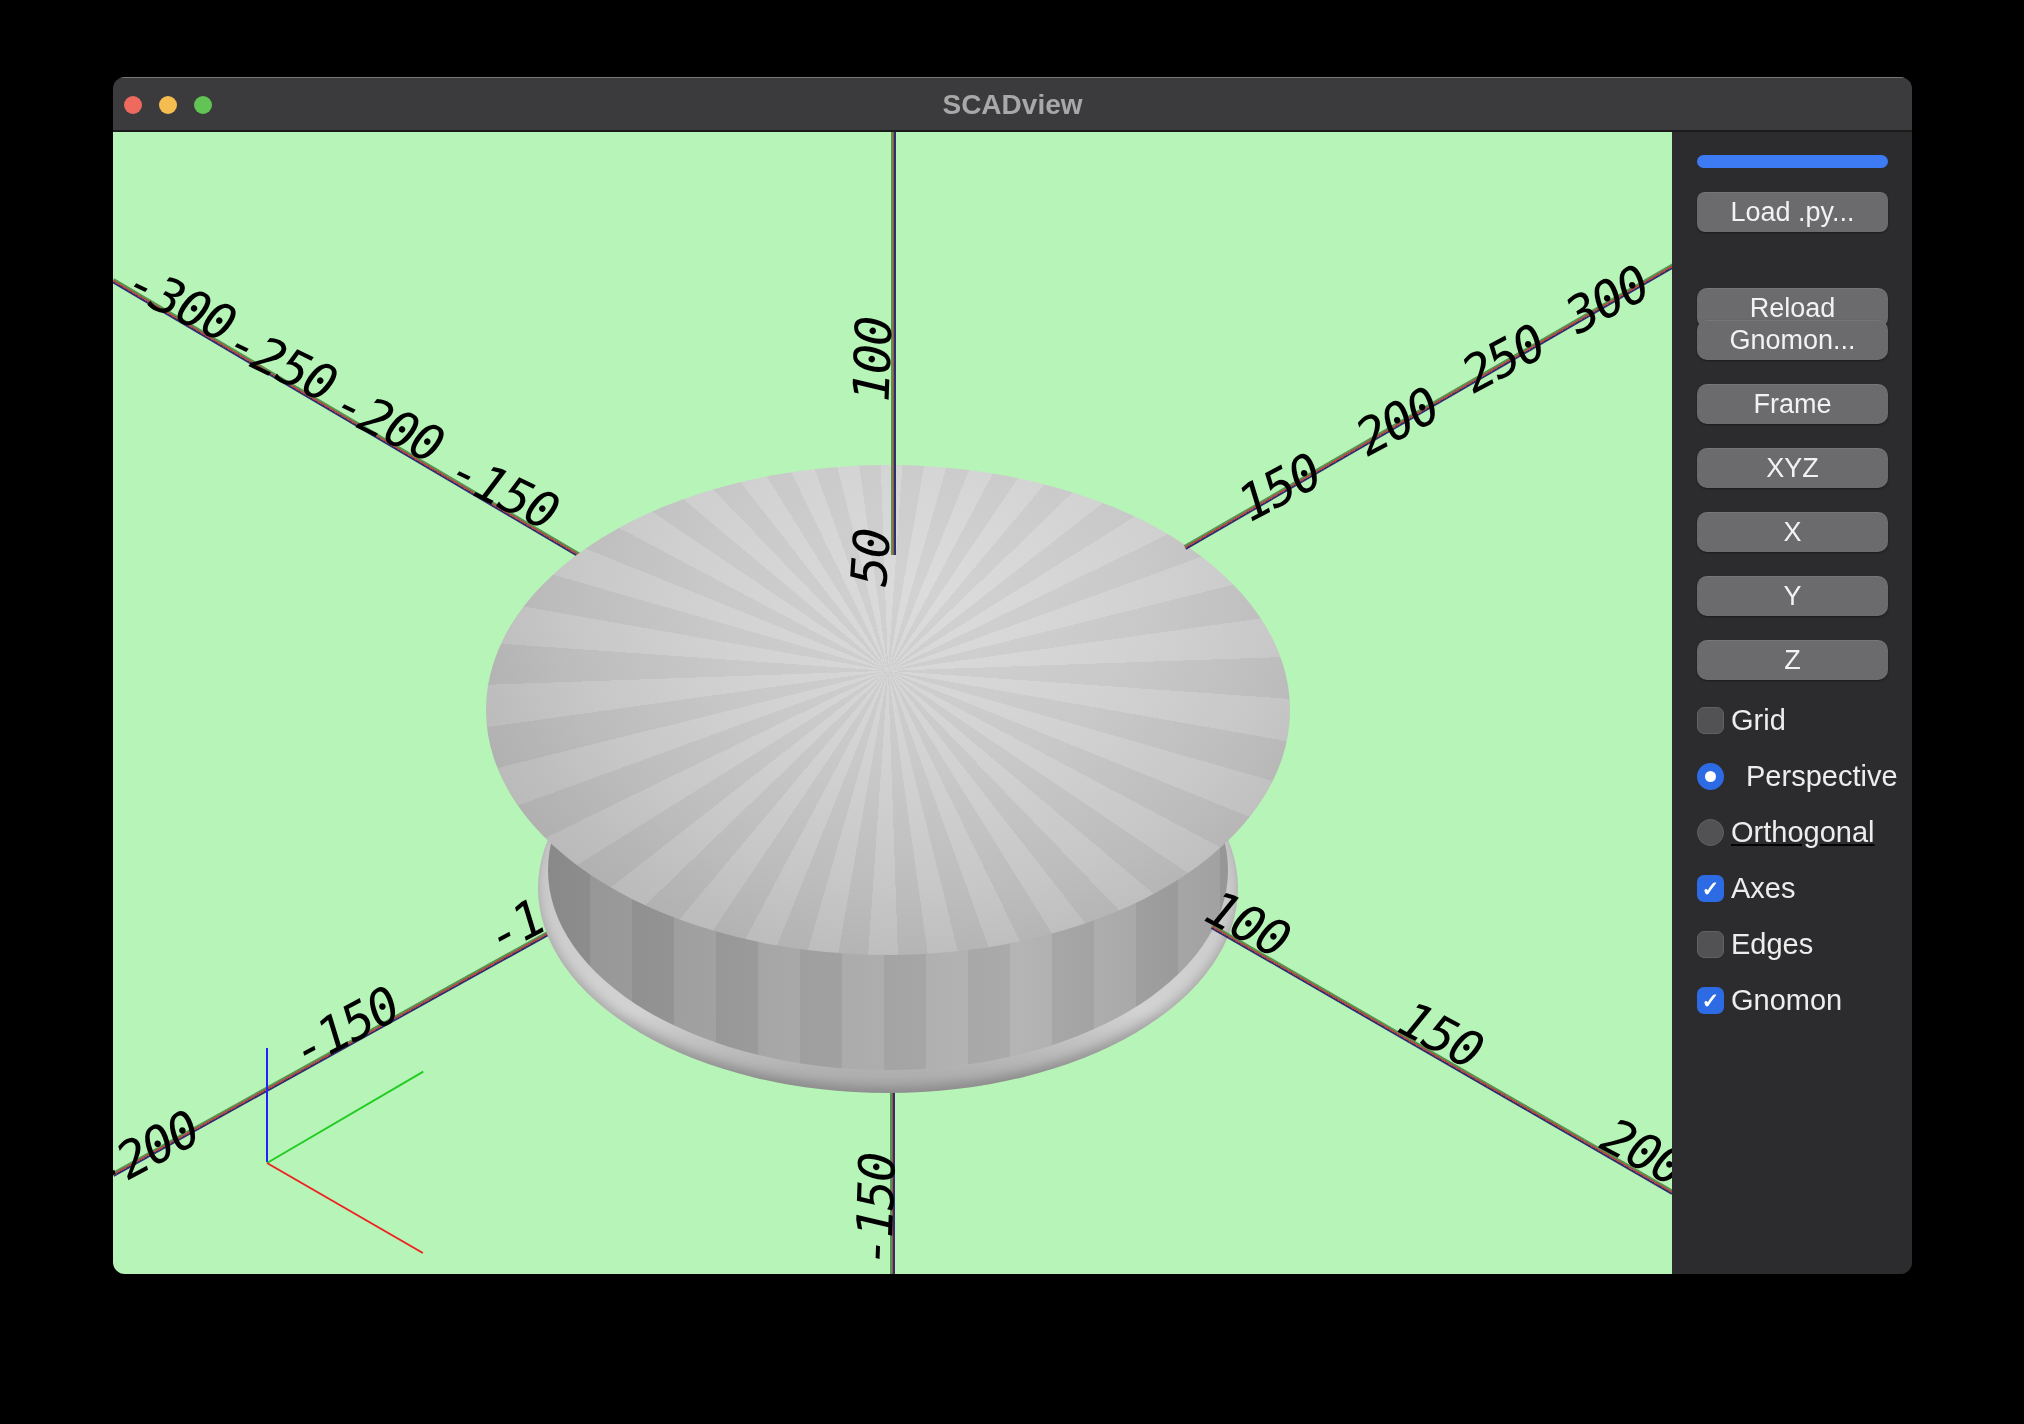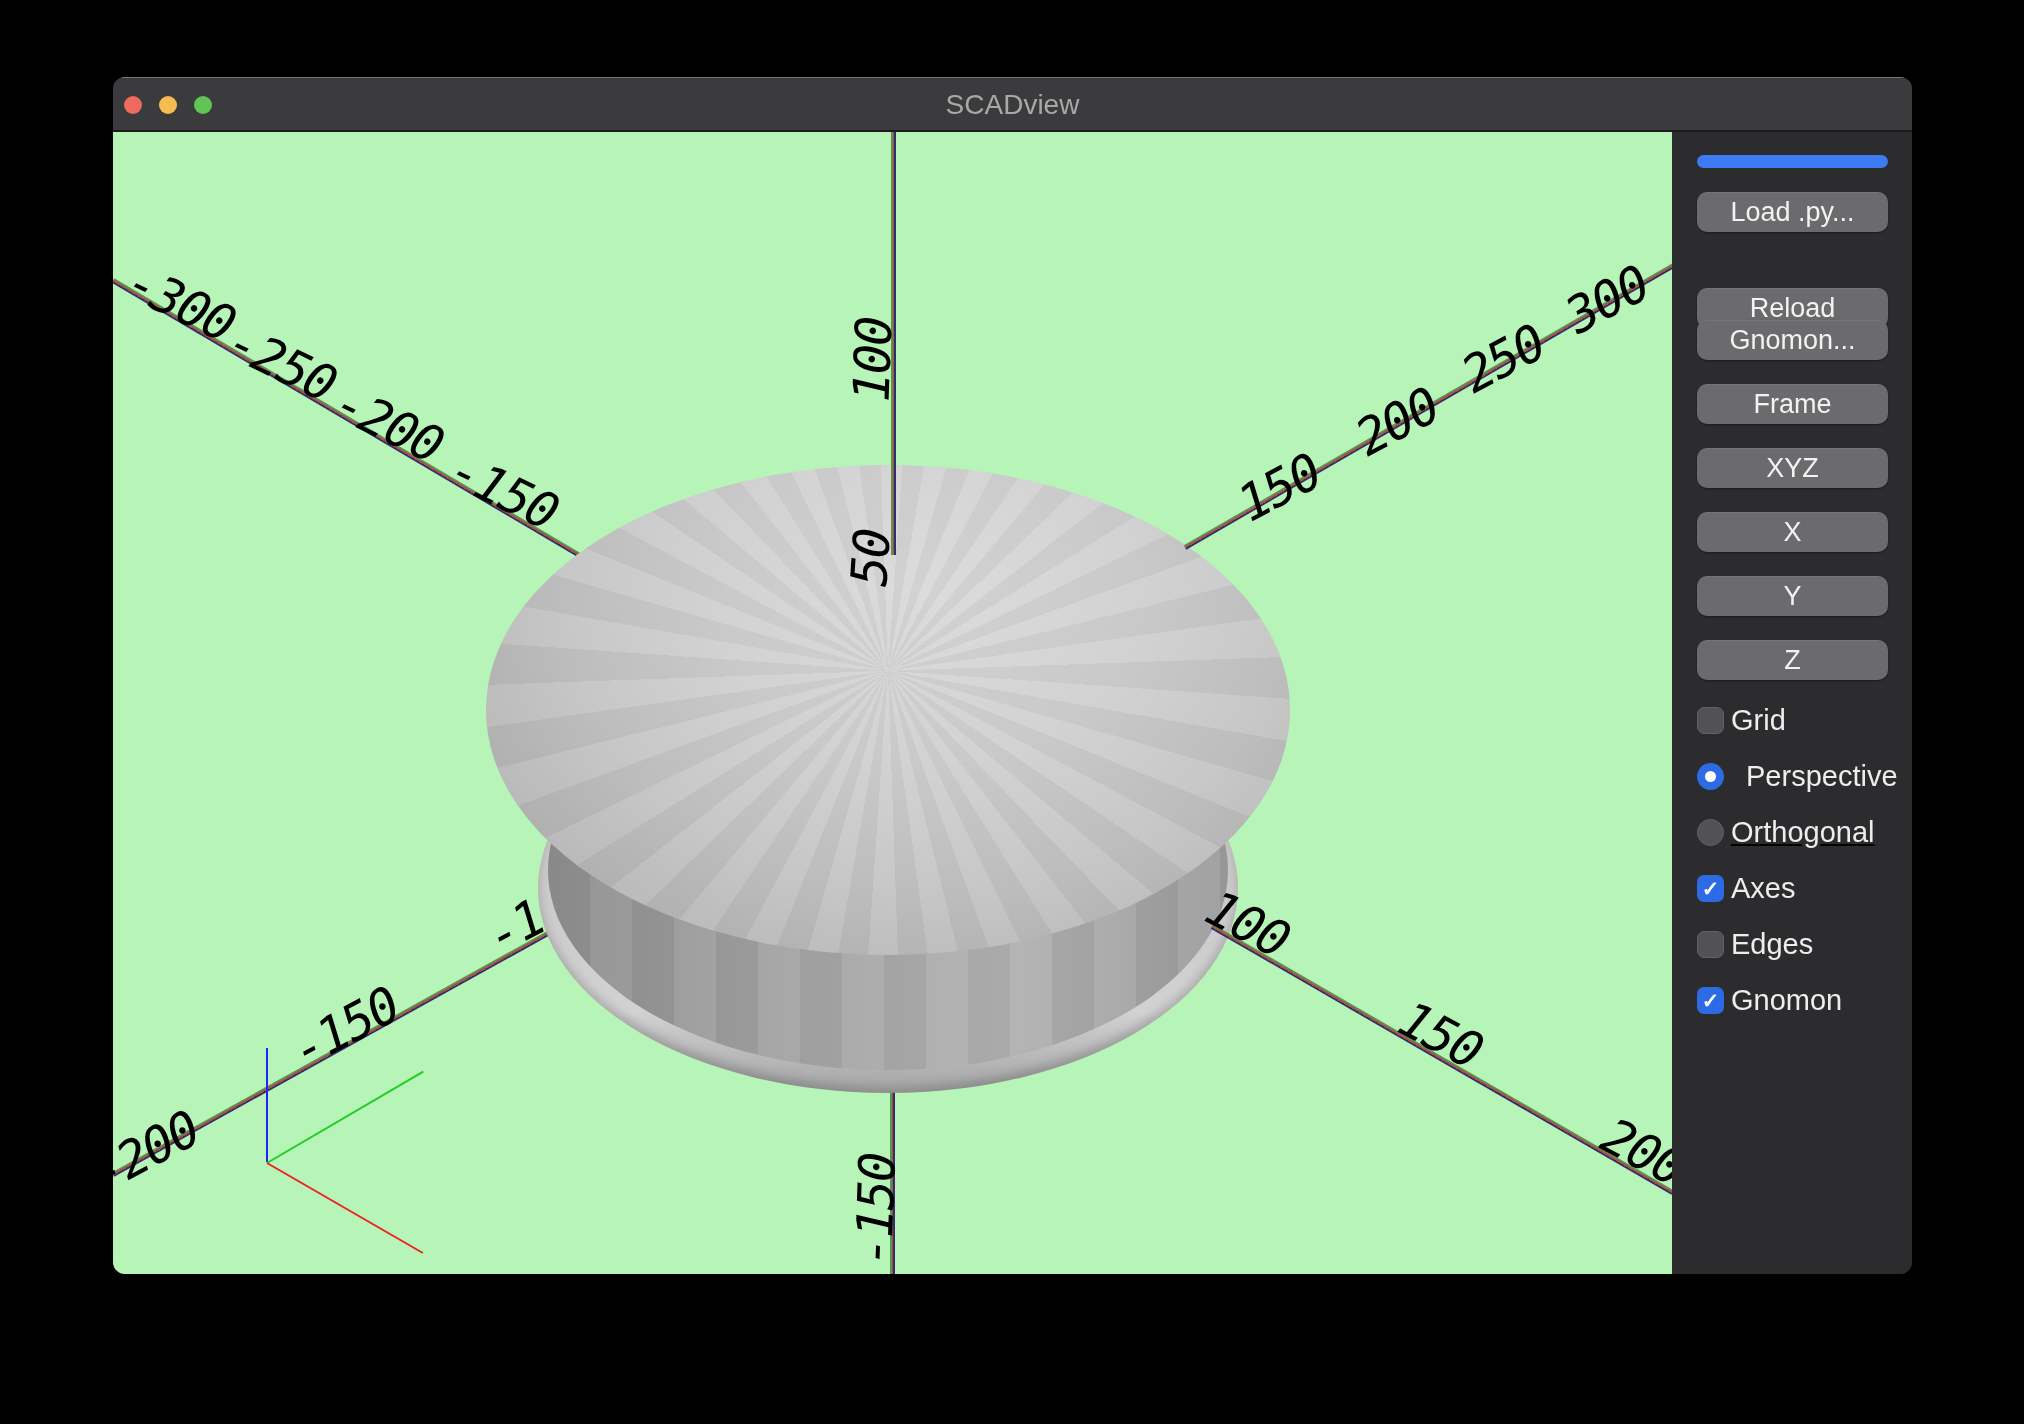--- a/index.html
+++ b/index.html
@@ -15,21 +15,21 @@
   #titlebar{
     position:absolute;left:0;top:0;width:100%;height:55px;background:#3b3b3d;
     border-top:1px solid #77777a;border-bottom:2px solid #1b1b1c;box-sizing:border-box;
   }
   .traffic{position:absolute;top:18px;width:18px;height:18px;border-radius:50%;}
   #tl-close{left:11px;background:#ee6a5f;}
   #tl-min{left:46px;background:#f5bd4f;}
   #tl-zoom{left:81px;background:#61c454;}
   #window-title{
     position:absolute;left:0;right:0;top:0;height:55px;line-height:53px;text-align:center;
-    color:#a8a8a8;font-size:28px;font-weight:normal;
+    color:#a8a8a8;font-size:28px;font-weight:bold;
   }
   #content{position:absolute;left:0;top:55px;right:0;bottom:0;}
   #viewport{
     position:absolute;left:0;top:0;width:1559px;height:1142px;overflow:hidden;
     background:#b7f4b7;
   }
   
   .obj{position:absolute;border-radius:50%;}
   #disc-rim{
     left:425px;top:551px;width:700px;height:410px;z-index:20;
@@ -137,21 +137,21 @@
           <div class="tick-label" style="left: 760px; top: 228px; z-index: 30; transform: translate(-50%, -50%) rotate(-88deg);">100</div>
           <div class="tick-label" style="left: 758px; top: 426px; z-index: 30; transform: translate(-50%, -50%) rotate(-86deg);">50</div>
           <div class="tick-label" style="left: 760px; top: 911px; z-index: 10; transform: translate(-50%, -50%) rotate(-88deg);">-100</div>
           <div class="tick-label" style="left: 763px; top: 1078px; z-index: 30; transform: translate(-50%, -50%) rotate(-88deg);">-150</div>
         </div>
     </div>
 
     <div id="sidebar">
       <div id="progress-bar" style="background: rgb(61, 123, 245);"></div>
       <div id="btn-stack">
-          <div class="side-btn" style="top: 60px;">Load .py...</div>
+          <div class="side-btn" style="top: 60px; border-radius: 8px;">Load .py...</div>
           <div class="side-btn" style="top: 124px; margin-top: 32px;">Reload</div>
           <div class="side-btn" style="top: 188px;">Gnomon...</div>
           <div class="side-btn" style="top: 252px;">Frame</div>
           <div class="side-btn" style="top: 316px;">XYZ</div>
           <div class="side-btn" style="top: 380px;">X</div>
           <div class="side-btn" style="top: 444px;">Y</div>
           <div class="side-btn" style="top: 508px;">Z</div>
         </div>
       <div id="toggle-stack">
           <div class="toggle-row" style="top: 571px;">

